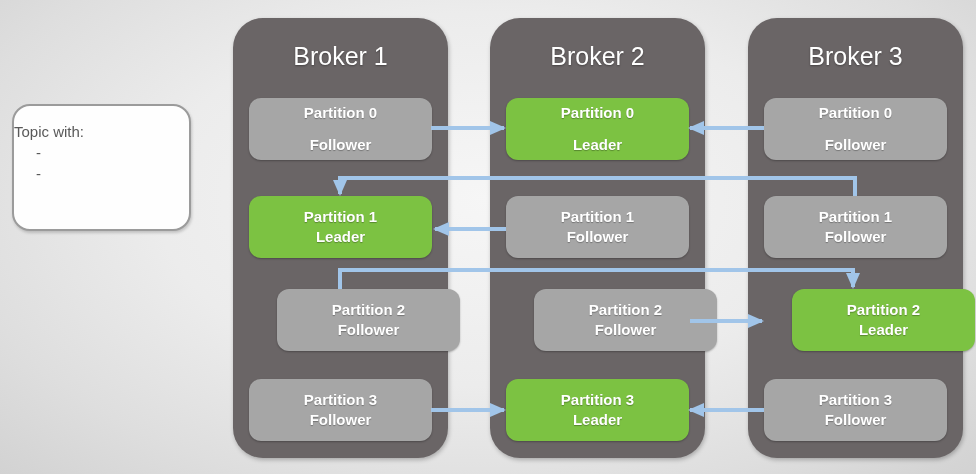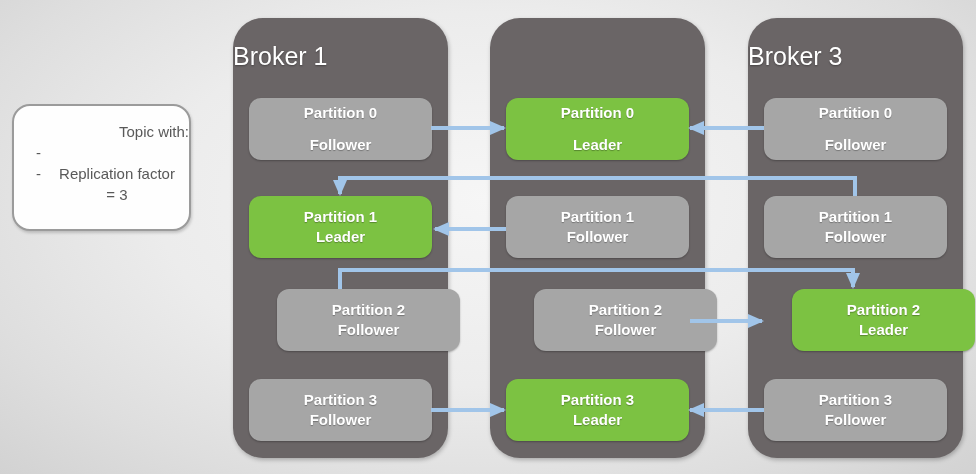--- a/index.html
+++ b/index.html
@@ -7,34 +7,34 @@
   .canvas {
     position:relative; width:976px; height:474px; overflow:hidden;
     background: radial-gradient(ellipse at 50% 42%, #f6f6f6 0%, #ececec 48%, #dedede 78%, #d2d2d2 100%);
   }
   .topic-note {
     position:absolute; left:12px; top:104px; width:179px; height:127px;
     background:#fefefe; border:2px solid #9b9b9b; border-radius:18px;
     box-shadow:1px 2px 3px rgba(0,0,0,0.18);
     color:#595959; font-size:15px; line-height:21px; padding-top:15px;
   }
-  .topic-title { text-align:right; }
+  .topic-title { text-align:left; }
   .topic-bullet { display:flex; padding-left:22px; }
   .topic-bullet .dash { width:22px; flex:0 0 22px; }
   .topic-bullet .btxt { width:118px; text-align:center; }
   .broker {
     position:absolute; top:18px; width:215px; height:440px;
     background:#6a6566; border-radius:30px;
     box-shadow:1px 2px 4px rgba(0,0,0,0.25);
   }
   .broker-1 { left:233px; }
   .broker-2 { left:490px; }
   .broker-3 { left:748px;border-radius:29px; }
   .broker-title {
-    margin-top:24px; color:#fff; font-size:25px;
+    margin-top:24px; text-align:center; color:#fff; font-size:25px;
     text-shadow:0 1px 2px rgba(0,0,0,0.35);
   }
   .partition {
     position:absolute; left:16px; width:183px; height:62px; border-radius:12px;
     display:flex; flex-direction:column; align-items:center; justify-content:center;
     color:#fff; font-size:15px; font-weight:700; line-height:20px;
     text-shadow:0 1px 1px rgba(0,0,0,0.3);
     box-shadow:0 1px 2px rgba(0,0,0,0.28);
   }
   .row-0 { top:80px;gap:12px; }
@@ -50,21 +50,20 @@
 
 <div class="canvas">
 
   <div class="topic-note">
     <div class="topic-title">Topic with:</div>
     <div class="topic-bullet">
       <span class="dash">-</span>
     </div>
     <div class="topic-bullet">
       <span class="dash">-</span>
-      <span class="btxt">Replication factor = 3</span>
     </div>
   </div>
 
   <div class="broker broker-1">
     <div class="broker-title">Broker 1</div>
     <div class="partition follower row-0">
       <span>Partition 0</span>
       <span>Follower</span>
     </div>
     <div class="partition leader row-1">
@@ -75,20 +74,21 @@
       <span>Partition 2</span>
       <span>Follower</span>
     </div>
     <div class="partition follower row-3">
       <span>Partition 3</span>
       <span>Follower</span>
     </div>
   </div>
 
   <div class="broker broker-2">
+    <div class="broker-title">Broker 2</div>
     <div class="partition leader row-0">
       <span>Partition 0</span>
       <span>Leader</span>
     </div>
     <div class="partition follower row-1">
       <span>Partition 1</span>
       <span>Follower</span>
     </div>
     <div class="partition follower row-2">
       <span>Partition 2</span>

